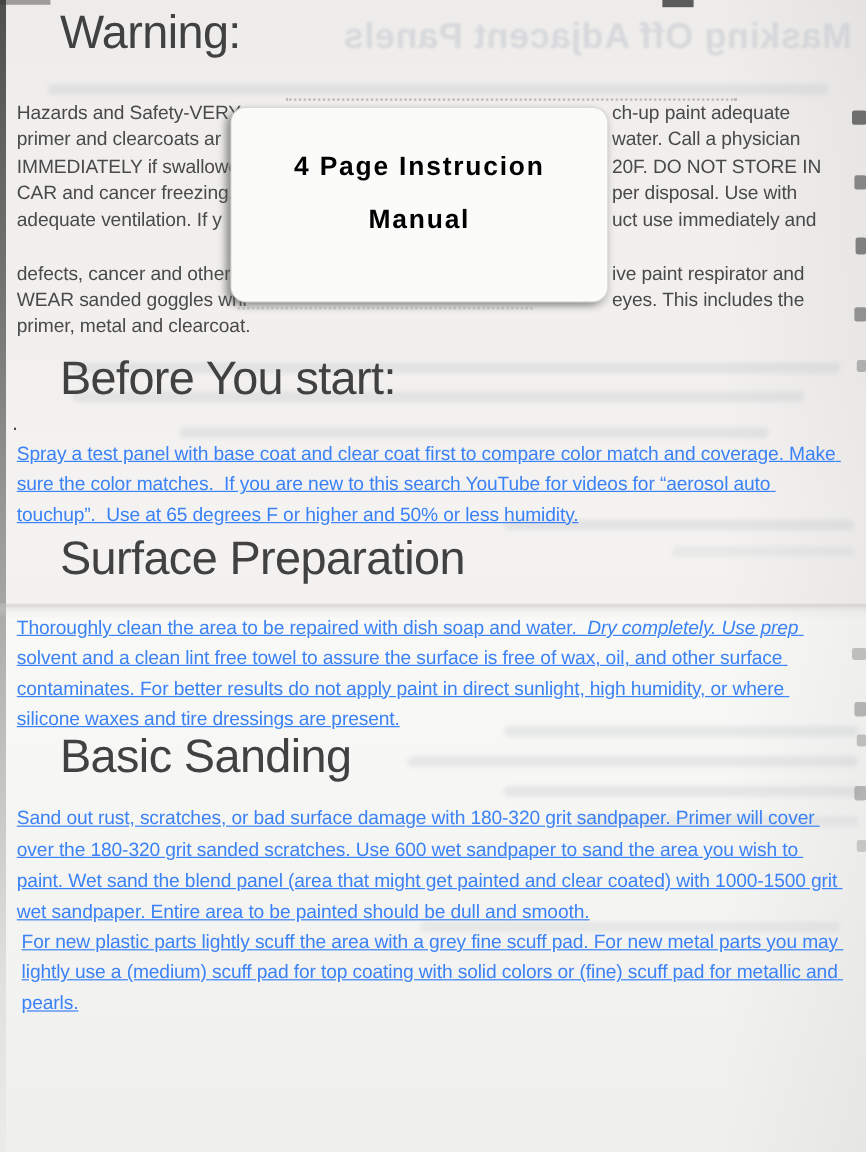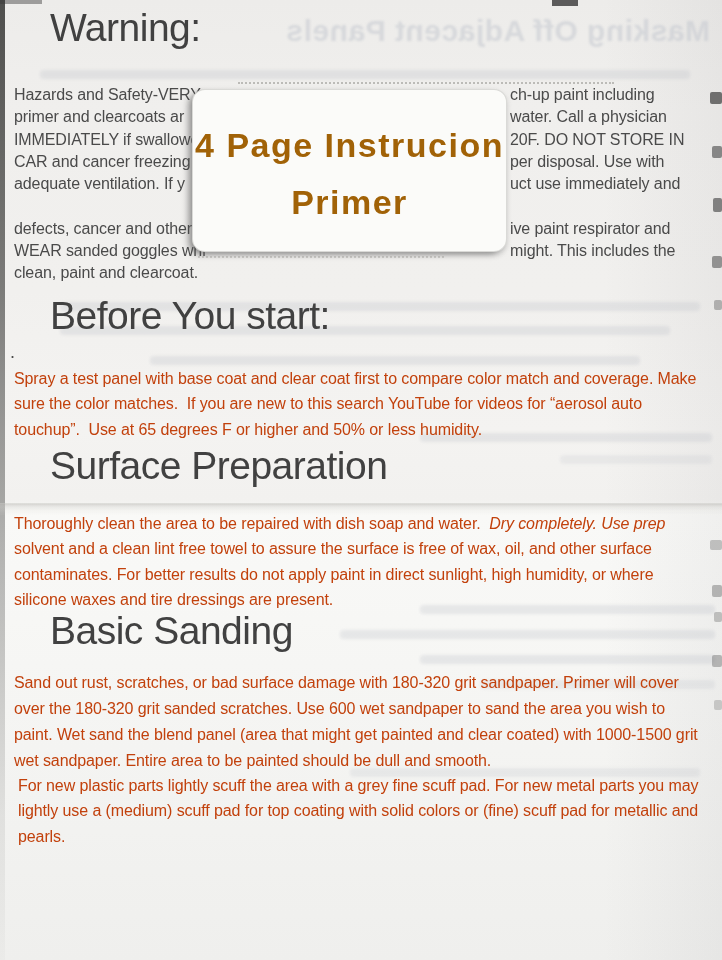--- a/index.html
+++ b/index.html
@@ -44,42 +44,42 @@
   .heading {
     position:absolute; left:14px;
     font-size:39px; font-weight:400; letter-spacing:-0.5px;
     color:#414141; white-space:nowrap;margin-left:36px;
   }
 
   
   .para {
     position:absolute; left:14px; width:684px;
     font-size:16px; line-height:25.3px; letter-spacing:-0.1px;
-    color:#c2410c; white-space:pre-wrap;
+    color:#3b82f6; white-space:pre-wrap;text-decoration:underline;
   }
   .italic { font-style:italic;text-align:center; }
 
   
   .warning-para { position:absolute; top:86px; left:14px; width:694px; }
   .warn-line { position:relative; height:22.3px; font-size:16px; color:#4a4a4a; letter-spacing:-0.1px; }
   .wl-left  { position:absolute; left:0; white-space:nowrap; }
   .wl-right { position:absolute; left:496px; white-space:nowrap; }
 
   
   .sticker {
     position:absolute; top:89px; left:192px; width:315px; height:163px;
     background:#fbfbf9; border-radius:13px;
     border:1px solid rgba(210,210,206,0.8);
     box-shadow:-5px 3px 6px -1px rgba(80,80,80,0.5), 0 3px 5px rgba(110,110,110,0.28);
     display:flex; flex-direction:column; align-items:center;
     padding-top:36px; gap:18px; z-index:5;
   }
   .sticker-text {
-    font-size:34px; font-weight:700; letter-spacing:1.5px;
-    color:#a16207; white-space:nowrap;
+    font-size:22px; font-weight:700; letter-spacing:1.5px;
+    color:#000000; white-space:nowrap;
   }
 
   .perforation { position:absolute; border-top:2px dotted rgba(175,174,170,0.8); }
 
   .seam {
     position:absolute; top:503px; left:0; width:722px; height:12px;
     background:linear-gradient(180deg, rgba(190,189,185,0.55) 0px, rgba(215,214,210,0.35) 3px, rgba(230,229,225,0.15) 7px, rgba(0,0,0,0) 12px);
     border-top:1px solid rgba(200,199,195,0.5);
   }
 
@@ -116,21 +116,21 @@
 <div class="artifact" style="top:585px; right:0; width:10px; height:12px; background:rgba(90,90,90,.4);"></div>
 <div class="artifact" style="top:612px; right:0; width:8px;  height:10px; background:rgba(100,100,100,.35);"></div>
 <div class="artifact" style="top:655px; right:0; width:10px; height:12px; background:rgba(95,95,95,.4);"></div>
 <div class="artifact" style="top:700px; right:0; width:8px;  height:10px; background:rgba(110,110,110,.3);"></div>
 
 <h1 class="heading" style="top:6px;">Warning:</h1>
 
 <div class="warning-para">
   <div class="warn-line">
       <span class="wl-left">Hazards and Safety-VERY</span>
-      <span class="wl-right">ch-up paint including</span>
+      <span class="wl-right">ch-up paint adequate</span>
     </div>
   <div class="warn-line">
       <span class="wl-left">primer and clearcoats ar</span>
       <span class="wl-right">water. Call a physician</span>
     </div>
   <div class="warn-line">
       <span class="wl-left">IMMEDIATELY if swallowe</span>
       <span class="wl-right">20F. DO NOT STORE IN</span>
     </div>
   <div class="warn-line">
@@ -142,34 +142,34 @@
       <span class="wl-right">uct use immediately and</span>
     </div>
   <div class="warn-line">
     </div>
   <div class="warn-line">
       <span class="wl-left">defects, cancer and other</span>
       <span class="wl-right">ive paint respirator and</span>
     </div>
   <div class="warn-line">
       <span class="wl-left">WEAR sanded goggles whi</span>
-      <span class="wl-right">might. This includes the</span>
+      <span class="wl-right">eyes. This includes the</span>
     </div>
   <div class="warn-line">
-      <span class="wl-left">clean, paint and clearcoat.</span>
+      <span class="wl-left">primer, metal and clearcoat.</span>
       <span class="wl-right"></span>
     </div>
 </div>
 
 <div class="perforation" style="top:82px; left:238px; width:376px;"></div>
 <div class="perforation" style="top:256px; left:198px; width:246px; opacity:.6;"></div>
 
 <div class="sticker">
   <div class="sticker-text">4 Page Instrucion</div>
-  <div class="sticker-text">Primer</div>
+  <div class="sticker-text">Manual</div>
 </div>
 
 <h1 class="heading" style="top:294px;">Before You start:</h1>
 <div class="stray-mark">.</div>
 <p class="para" style="top:366px;">Spray a test panel with base coat and clear coat first to compare color match and coverage. Make sure the color matches.  If you are new to this search YouTube for videos for “aerosol auto touchup”.  Use at 65 degrees F or higher and 50% or less humidity.</p>
 
 <h1 class="heading" style="top:444px;">Surface Preparation</h1>
 <div class="seam"></div>
 <p class="para" style="top:511px;"><span>Thoroughly clean the area to be repaired with dish soap and water.  </span><span class="italic">Dry completely. Use prep</span><span> solvent and a clean lint free towel to assure the surface is free of wax, oil, and other surface contaminates. For better results do not apply paint in direct sunlight, high humidity, or where silicone waxes and tire dressings are present.</span></p>
 

